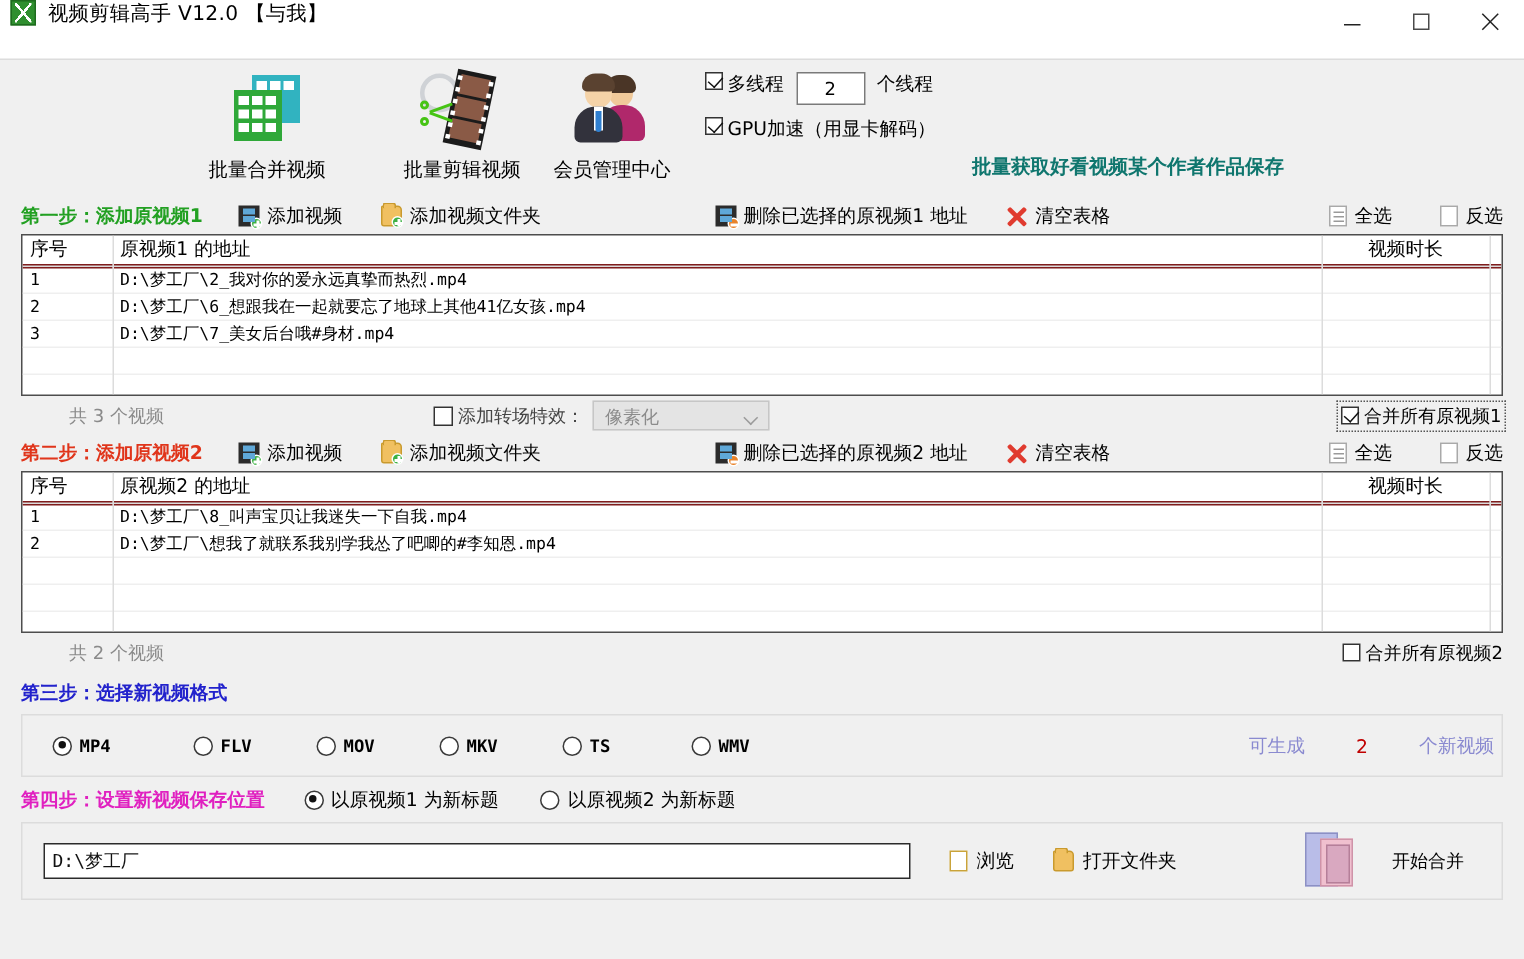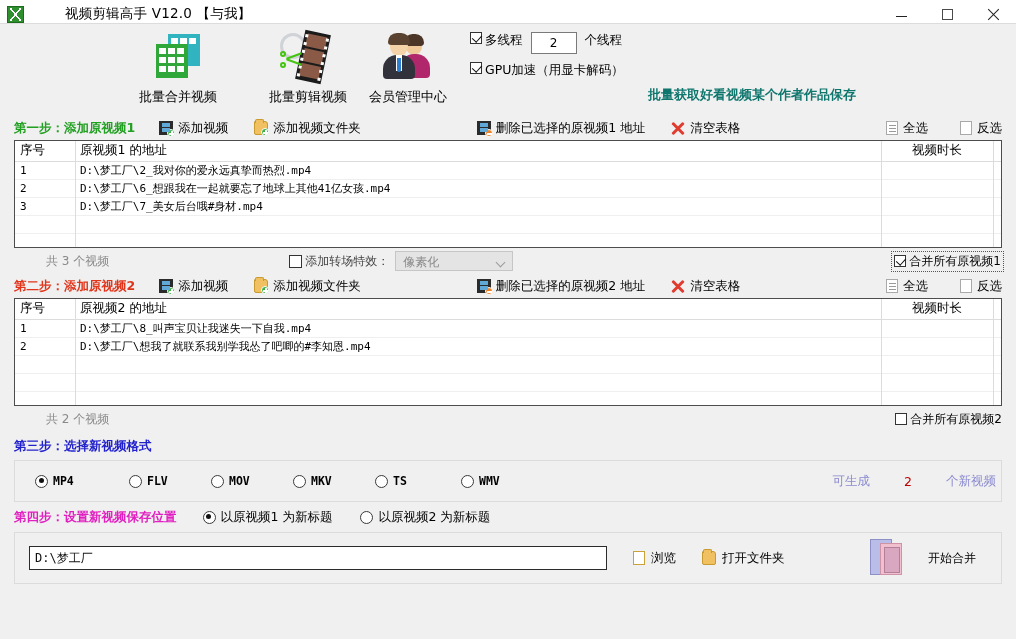--- a/index.html
+++ b/index.html
@@ -7,24 +7,23 @@
   body {
     width:1016px; height:639px;
     font-family:"DejaVu Sans","Liberation Sans",sans-serif;
     font-size:12px;
     background:#f0f0f0;
     color:#000;
     overflow:hidden;
   }
   
   .titlebar{
-    height:24px; background:#ffffff; display:flex; align-items:flex-end;
+    height:40px; background:#ffffff; display:flex; align-items:flex-start;
     border-bottom:1px solid #dcdcdc;
     position:relative;
-    gap:33px;
   }
   .app-logo{
     width:17px;height:17px;margin-left:7px;margin-right:8px;
     background:#2f8f2f;border:1px solid #1e6b1e;position:relative;flex:0 0 auto;
   }
   .app-logo:before{
     content:"";position:absolute;left:2px;top:1px;width:11px;height:13px;
     background:
       linear-gradient(to bottom right,transparent 45%,#ffffff 45%,#ffffff 55%,transparent 55%),
       linear-gradient(to bottom left,transparent 45%,#ffffff 45%,#ffffff 55%,transparent 55%);
@@ -134,21 +133,21 @@
   .ic-page.lines:before{content:"";position:absolute;left:2px;top:3px;width:7px;height:1px;
      background:#9a9a9a;box-shadow:0 3px 0 #9a9a9a,0 6px 0 #9a9a9a;}
 
   
   .tablebox{ margin:0 14px; border:1px solid #4d4d4d; background:#fff; height:108px;
      position:relative; overflow:hidden;}
   table.vt{ width:100%; border-collapse:collapse; table-layout:fixed; }
   table.vt th, table.vt td{ border-bottom:1px solid #efefef; height:18px; padding:0 0 0 5px;
      text-align:left; font-weight:normal; overflow:hidden; white-space:nowrap;}
   table.vt th{ font-size:12.5px; font-family:"DejaVu Sans","Liberation Sans",sans-serif;
-     border-bottom:1px solid #7f1d1d; height:20px;}
+     border-bottom:3px solid #7f1d1d; height:20px;}
   table.vt td.path, table.vt td.idx{ font-family:"DejaVu Sans Mono","Liberation Mono",monospace;
      font-size:11px; }
   .thead-sep{ position:absolute; left:0; right:0; top:20px; height:1px; background:#dcdcdc;}
   .vcol-line{ position:absolute; top:0; bottom:0; width:1px; background:#dcdcdc; }
 
   .undertable{ height:26px; display:flex; align-items:center; position:relative; font-size:12px;}
   .count-txt{ color:#8a8a8a; margin-left:46px; font-size:12px; }
   .gray-cb-label{ color:#444; }
 
   .select-wrap{ position:relative; width:118px;height:20px;background:#e4e4e4;

